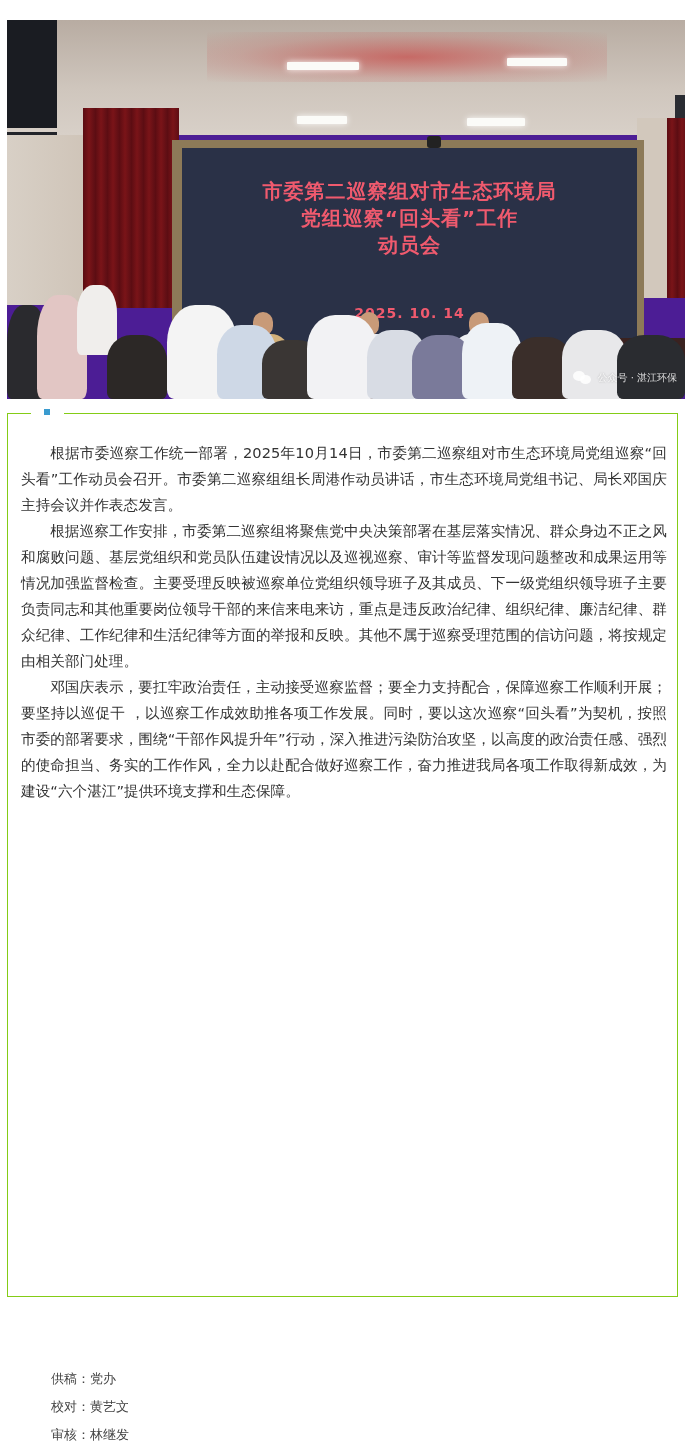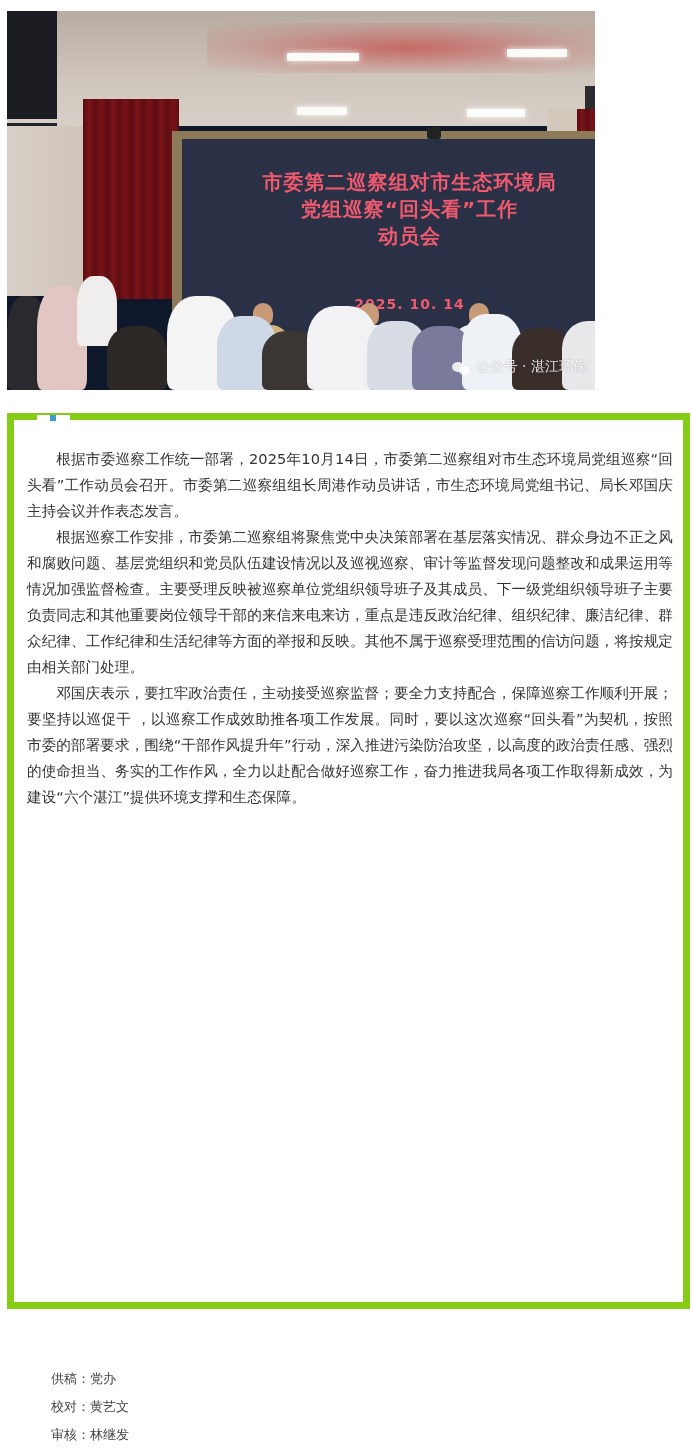--- a/index.html
+++ b/index.html
@@ -13,25 +13,25 @@
       position: relative;
       overflow: hidden;
       font-family: "DejaVu Sans", "Liberation Sans", sans-serif;
       color: #333333;
     }
 
     
     .photo {
       position: absolute;
       left: 7px;
-      top: 11px;
-      width: 588px;
+      top: 20px;
+      width: 678px;
       height: 379px;
       overflow: hidden;
-      background: #0f172a;
+      background: #4c1d95;
     }
     .photo .ceiling {
       position: absolute; left: 0; top: 0; width: 100%; height: 115px;
       background: linear-gradient(180deg, #b8aca2 0%, #cfc6bd 60%, #d8d0c8 100%);
     }
     .photo .ceiling-sign {
       position: absolute; left: 200px; top: 12px; width: 400px; height: 50px;
       background: radial-gradient(ellipse at center, rgba(200,40,40,0.55) 0%, rgba(200,40,40,0.15) 60%, rgba(0,0,0,0) 100%);
     }
     .photo .light {
@@ -115,21 +115,21 @@
     .photo .person {
       position: absolute; border-radius: 40% 40% 10% 10%;
     }
     .photo .chair-right {
       position: absolute; top: 318px; width: 42px; height: 48px;
       background: #3a2220; border-radius: 6px 6px 2px 2px;
     }
     .photo .watermark {
       position: absolute; right: 8px; bottom: 14px;
       color: rgba(255,255,255,0.85);
-      font-size: 14px;
+      font-size: 10px;
       display: flex; align-items: flex-end; gap: 6px;
       text-shadow: 0 0 2px rgba(0,0,0,0.3);
     }
     .photo .watermark .wechat-icon {
       width: 18px; height: 14px; position: relative;
     }
     .photo .watermark .wechat-icon::before {
       content: ""; position: absolute; left: 0; top: 0; width: 12px; height: 10px;
       background: rgba(255,255,255,0.85); border-radius: 50%;
     }
@@ -138,21 +138,21 @@
       background: rgba(255,255,255,0.85); border-radius: 50%;
     }
 
     
     .article-box {
       position: absolute;
       left: 7px;
       top: 413px;
       width: 669px;
       height: 882px;
-      border: 7px solid #84cc16;
+      border: 1px solid #84cc16;
       background: #ffffff;
     }
     .box-gap {
       position: absolute;
       left: 23px;
       top: -5px;
       width: 33px;
       height: 5px;
       background: #ffffff;
     }

